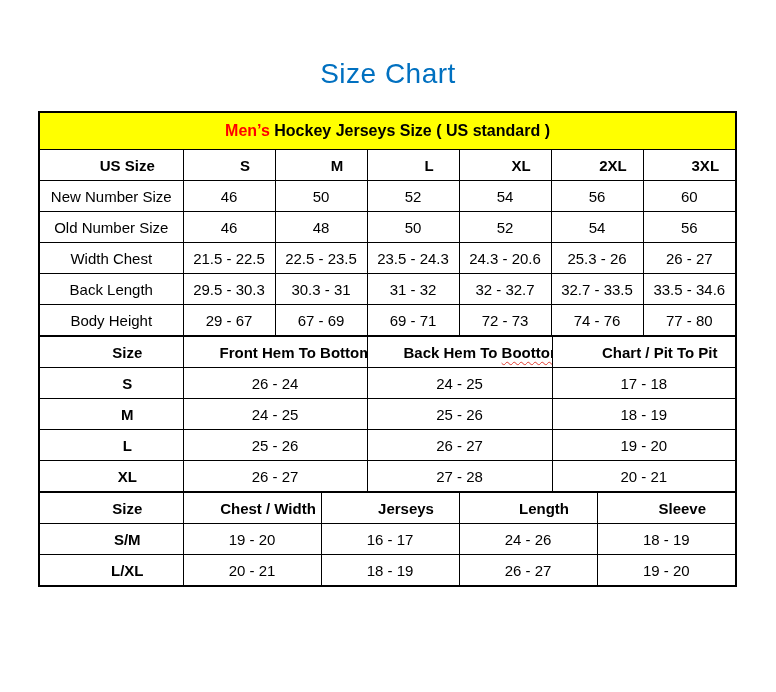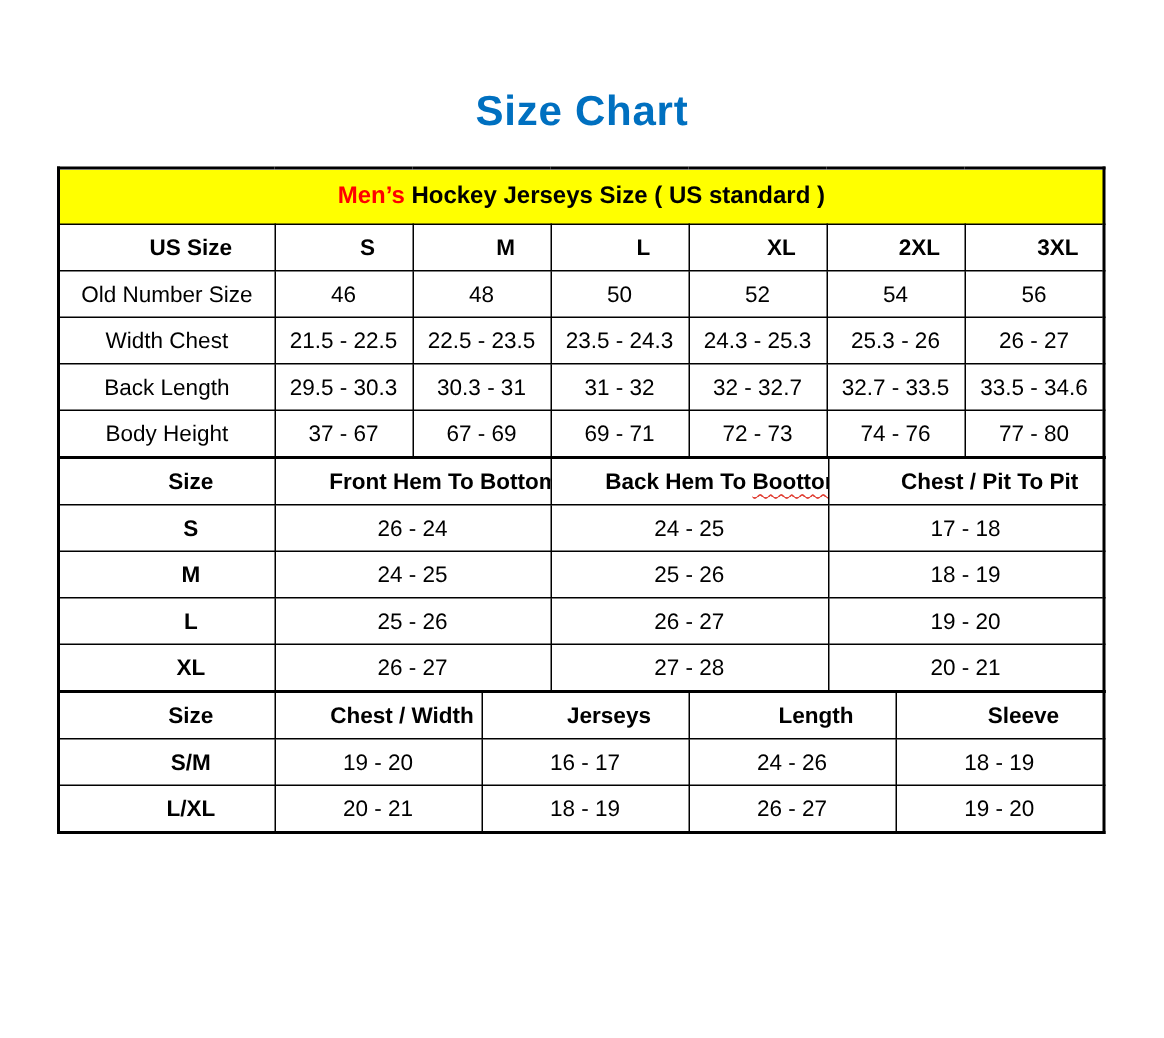--- a/index.html
+++ b/index.html
@@ -9,21 +9,21 @@
     width: 776px;
     height: 692px;
     overflow: hidden;
     font-family: "Liberation Sans", sans-serif;
     color: #000000;
   }
   .title {
     text-align: center;
     color: #0070C0;
     font-size: 28px;
-    font-weight: 700;
+    font-weight: 400;
     margin: 58px 0 21px 0;
     letter-spacing: 0.5px;
   }
   .tables {
     margin-left: 38px;
     width: 649px;
   }
   table.size-table {
     border-collapse: collapse;
     table-layout: fixed;
@@ -85,49 +85,58 @@
         <tr>
           <td class="bold">US Size</td>
           <td class="bold">S</td>
           <td class="bold">M</td>
           <td class="bold">L</td>
           <td class="bold">XL</td>
           <td class="bold">2XL</td>
           <td class="bold">3XL</td>
         </tr>
         <tr>
+          <td>New Number Size</td>
+          <td>46</td>
+          <td>50</td>
+          <td>52</td>
+          <td>54</td>
+          <td>56</td>
+          <td>60</td>
+        </tr>
+        <tr>
           <td>Old Number Size</td>
           <td>46</td>
           <td>48</td>
           <td>50</td>
           <td>52</td>
           <td>54</td>
           <td>56</td>
         </tr>
         <tr>
           <td>Width Chest</td>
           <td>21.5 - 22.5</td>
           <td>22.5 - 23.5</td>
           <td>23.5 - 24.3</td>
-          <td>24.3 - 25.3</td>
+          <td>24.3 - 20.6</td>
           <td>25.3 - 26</td>
           <td>26 - 27</td>
         </tr>
         <tr>
           <td>Back Length</td>
           <td>29.5 - 30.3</td>
           <td>30.3 - 31</td>
           <td>31 - 32</td>
           <td>32 - 32.7</td>
           <td>32.7 - 33.5</td>
           <td>33.5 - 34.6</td>
         </tr>
         <tr>
           <td>Body Height</td>
-          <td>37 - 67</td>
+          <td>29 - 67</td>
           <td>67 - 69</td>
           <td>69 - 71</td>
           <td>72 - 73</td>
           <td>74 - 76</td>
           <td>77 - 80</td>
         </tr>
       </tbody>
     </table>
 
     <table class="size-table">
@@ -135,21 +144,21 @@
         <col style="width:144px">
           <col style="width:184px">
           <col style="width:185px">
           <col style="width:184px">
       </colgroup>
       <tbody>
         <tr>
           <td class="bold">Size</td>
           <td class="bold">Front Hem To Bottom</td>
           <td class="bold"><span>Back Hem To </span><span class="misspelled">Boottom</span></td>
-          <td class="bold">Chest / Pit To Pit</td>
+          <td class="bold">Chart / Pit To Pit</td>
         </tr>
         <tr>
           <td class="bold">S</td>
           <td>26 - 24</td>
           <td>24 - 25</td>
           <td>17 - 18</td>
         </tr>
         <tr>
           <td class="bold">M</td>
           <td>24 - 25</td>

